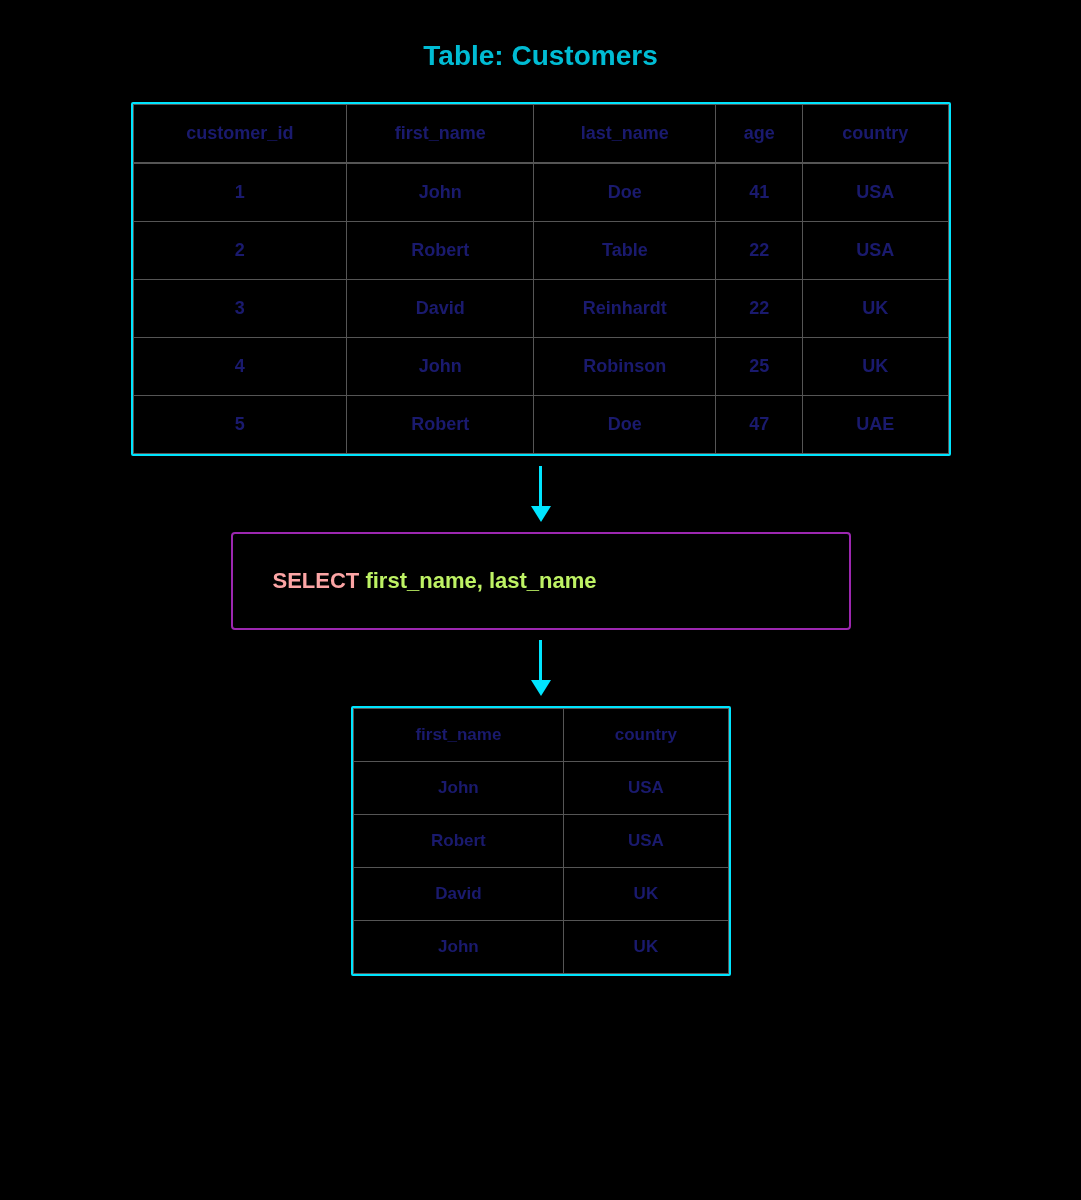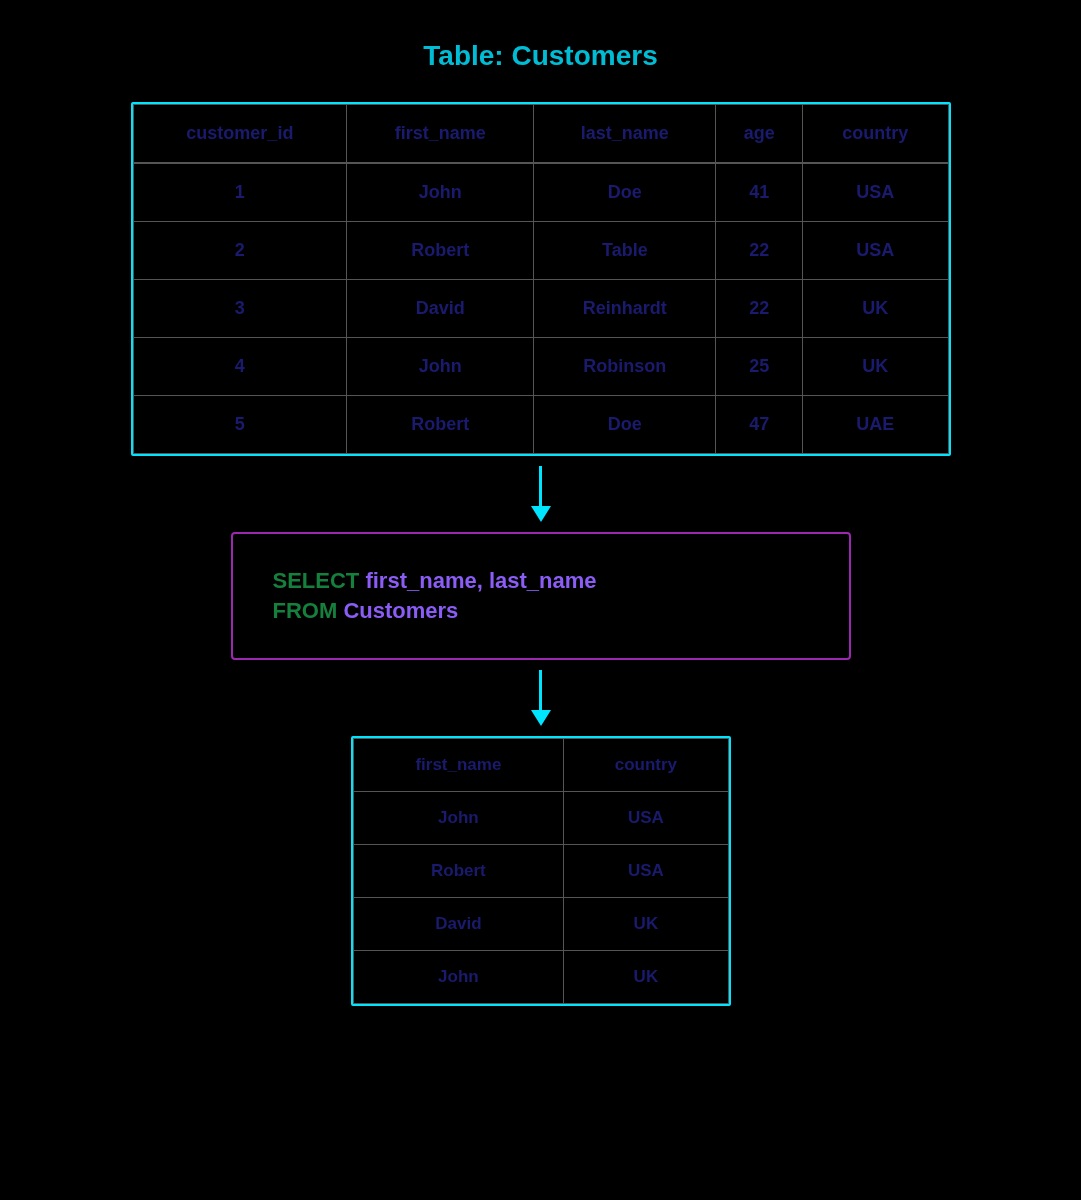--- a/index.html
+++ b/index.html
@@ -96,25 +96,25 @@
     }
 
     .sql-line {
       font-size: 22px;
       font-weight: bold;
       margin: 4px 0;
       white-space: nowrap;
     }
 
     .sql-keyword {
-      color: #15803d;
+      color: #fca5a5;
     }
 
     .sql-text {
-      color: #8b5cf6;
+      color: #bef264;
     }
 
     
     .result-table-wrapper {
       border: 2.5px solid #00e5ff;
       border-radius: 2px;
       width: 380px;
     }
 
     .result-table {
@@ -200,23 +200,20 @@
 
   <div class="arrow-down">
     <div class="arrow-line"></div>
     <div class="arrow-head"></div>
   </div>
 
   <div class="sql-box">
     <div class="sql-line">
       <span class="sql-keyword">SELECT</span><span class="sql-text"> first_name, last_name</span>
     </div>
-    <div class="sql-line">
-      <span class="sql-keyword">FROM</span><span class="sql-text"> Customers</span>
-    </div>
   </div>
 
   <div class="arrow-down">
     <div class="arrow-line"></div>
     <div class="arrow-head"></div>
   </div>
 
   <div class="result-table-wrapper">
     <table class="result-table">
       <thead>

